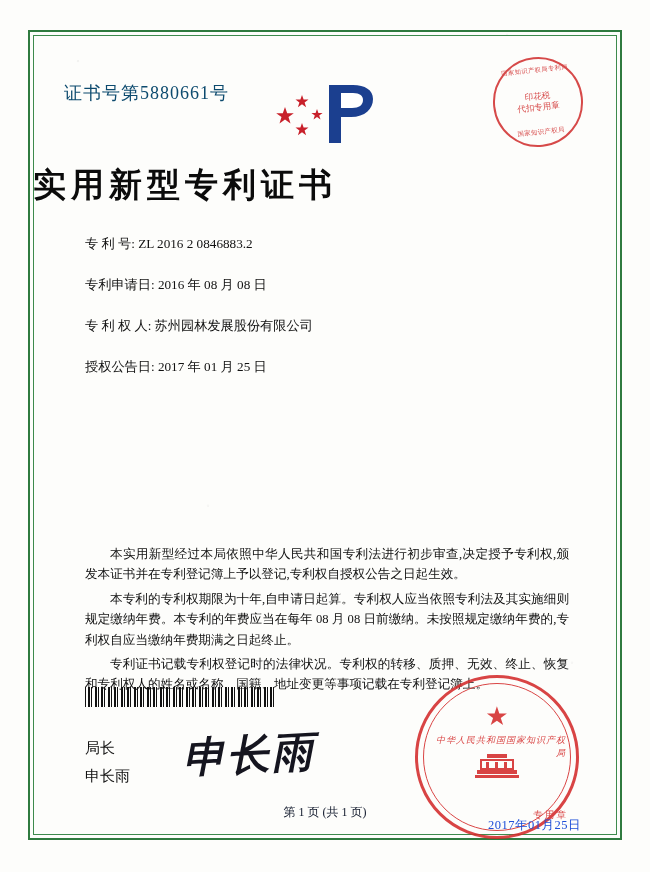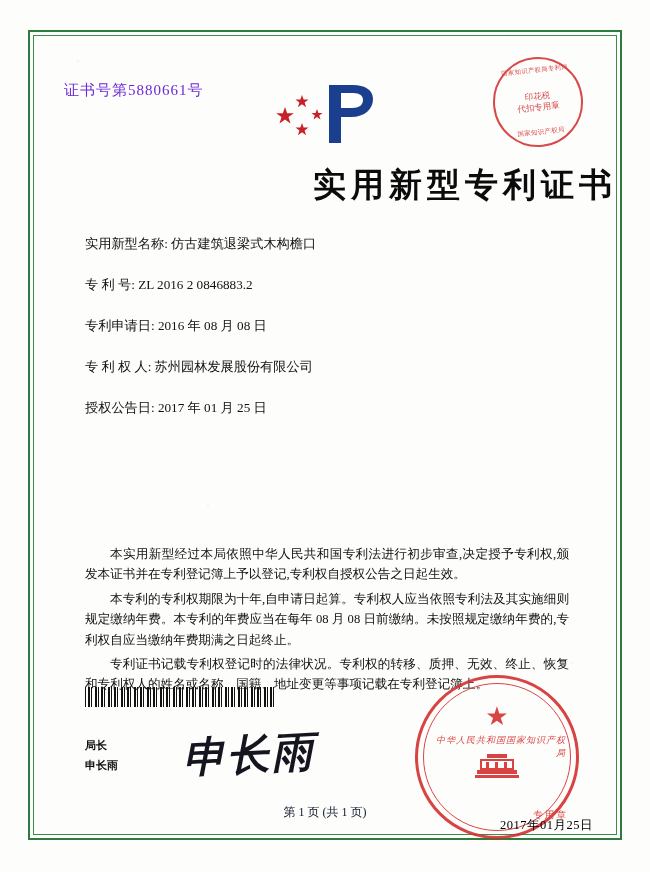--- a/index.html
+++ b/index.html
@@ -51,23 +51,23 @@
     top: 35px;
     right: 33px;
     bottom: 37px;
   }
 
   
   .cert-no {
     position: absolute;
     left: 31px;
     top: 46px;
-    font-size: 15px;
+    font-size: 18px;
     letter-spacing: 1px;
-    color: #6d28d9;
+    color: #0c4a6e;
   }
 
   
   .logo {
     position: absolute;
     left: 50%;
     top: 38px;
     transform: translateX(-50%);
     width: 120px;
     height: 80px;
@@ -106,21 +106,21 @@
     left: 0; right: 0; bottom: 8px;
     text-align: center;
     font-size: 6.4px;
     letter-spacing: 0.4px;
   }
 
   .title {
     position: absolute;
     left: 0; right: 0;
     top: 128px;
-    text-align: right;
+    text-align: left;
     font-size: 33px;
     font-weight: bold;
     letter-spacing: 5px;
     color: #0b0b0b;
     font-family: Liberation Mono, monospace;
   }
 
   .fields {
     position: absolute;
     left: 52px;
@@ -169,24 +169,23 @@
         #111 0 1px, transparent 1px 3px,
         #111 3px 5px, transparent 5px 6px,
         #111 6px 7px, transparent 7px 10px,
         #111 10px 12px, transparent 12px 13px);
   }
 
   .sign-block {
     position: absolute;
     left: 52px;
     top: 700px;
-    font-size: 11px;
+    font-size: 15px;
     line-height: 1.85;
     color: #111;
-    font-weight: bold;
   }
   .signature {
     position: absolute;
     left: 150px;
     top: 692px;
     font-family: "Liberation Serif", serif;
     font-size: 42px;
     font-style: italic;
     font-weight: bold;
     color: #15151f;
@@ -240,24 +239,24 @@
   .seal .seal-bottom {
     position: absolute;
     left: 8px; right: 8px;
     bottom: 14px;
     text-align: right;
     font-size: 9.6px;
     letter-spacing: 2px;
   }
   .seal-date {
     position: absolute;
-    right: 24px;
+    right: 36px;
     top: 782px;
     font-size: 12.5px;
-    color: #000000;
+    color: #1d4ed8;
     letter-spacing: 0.5px;
   }
 
   .footer {
     position: absolute;
     left: 0; right: 0;
     bottom: 14px;
     text-align: center;
     font-size: 12px;
     color: #0f172a;
@@ -289,24 +288,20 @@
 
     <div class="stamp-top">
       <div class="st-arc">国家知识产权局专利局</div>
       <div class="st-mid">印花税<br>代扣专用章</div>
       <div class="st-bot">国家知识产权局</div>
     </div>
 
     <div class="title">实用新型专利证书</div>
 
     <div class="fields">
-      <div class="field">
-        <span class="lbl">实用新型名称:</span>
-        <span class="val">仿古建筑退梁式木构檐口</span>
-      </div>
       <div class="field">
         <span class="lbl">专 利 号:</span>
         <span class="val">ZL 2016 2 0846883.2</span>
       </div>
       <div class="field">
         <span class="lbl">专利申请日:</span>
         <span class="val">2016 年 08 月 08 日</span>
       </div>
       <div class="field">
         <span class="lbl">专 利 权 人:</span>

